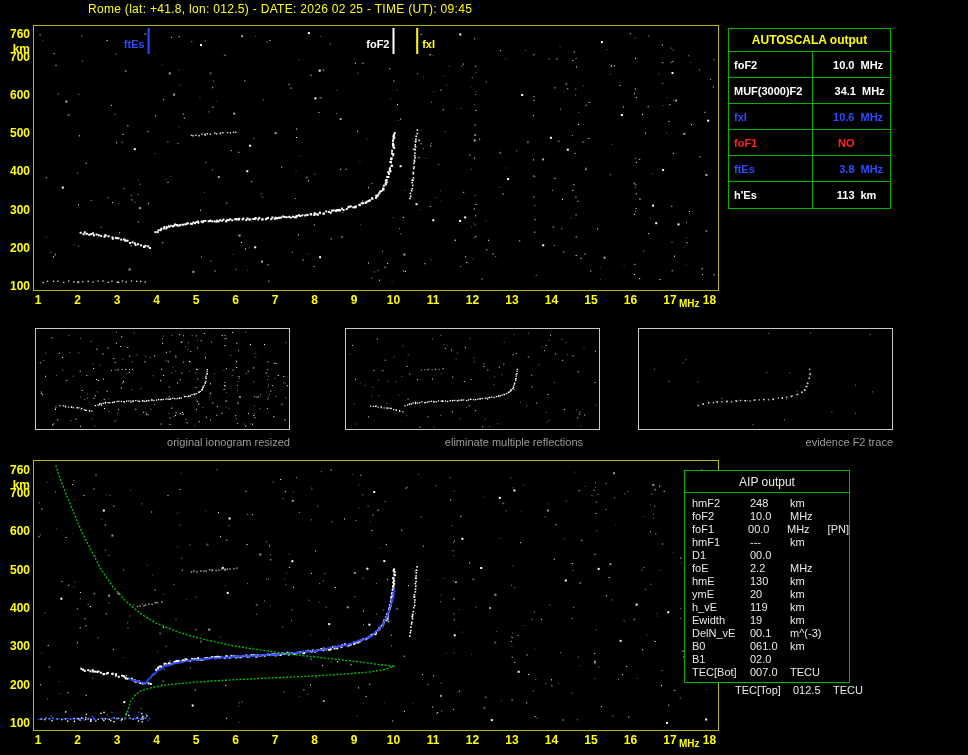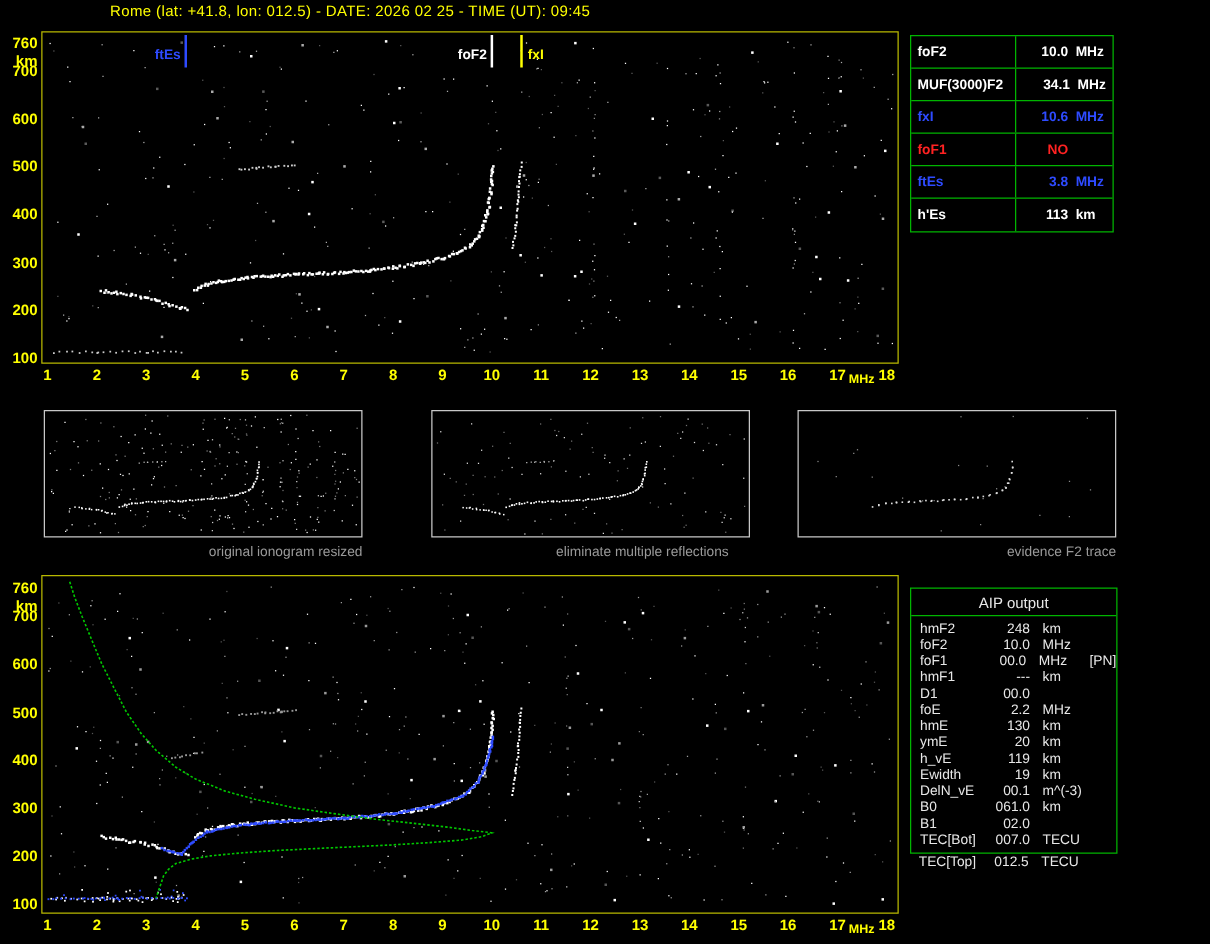--- a/index.html
+++ b/index.html
@@ -28,28 +28,28 @@
   .as-title{height:23px;line-height:23px;text-align:center;color:#ffff00;
             font-weight:bold;font-size:12px;border-bottom:1px solid #00b400}
   .as-row{display:flex;height:26px;border-bottom:1px solid #00b400;font-size:11px;
           font-weight:bold;align-items:center;white-space:nowrap}
   .as-row:last-child{border-bottom:none}
   .as-param{width:84px;padding-left:5px;border-right:1px solid #00b400;height:100%;
             display:flex;align-items:center;overflow:hidden}
   .as-value{flex:1;display:flex;justify-content:center;align-items:center}
   .as-val-num{width:40px;text-align:right}
   .as-val-unit{width:28px;text-align:left;margin-left:6px}
-  #aip{position:absolute;left:728px;top:470px;width:166px;border:1px solid #00b400;background:#000}
+  #aip{position:absolute;left:684px;top:470px;width:166px;border:1px solid #00b400;background:#000}
   .aip-title{height:22px;line-height:22px;text-align:center;color:#e8e8e8;
              font-size:12px;border-bottom:1px solid #00b400}
   #aip-rows{padding:4px 0 3px 0}
   .aip-row{display:flex;height:13px;line-height:13px;font-size:11px;color:#e8e8e8;
            padding-left:7px;white-space:nowrap}
   .aip-param{width:58px;overflow:hidden}
-  .aip-value{width:30px;text-align:right}
+  .aip-value{width:30px;text-align:left}
   .aip-unit{margin-left:10px;width:42px}
   .aip-note{}
   #aip-outside{position:absolute;left:728px;top:684px;width:166px}
 </style>
 </head>
 <body>
 
 <div id="screen">
 
   <div class="title">Rome (lat: +41.8, lon: 012.5) - DATE: 2026 02 25 - TIME (UT): 09:45</div>
@@ -2490,20 +2490,21 @@
         <rect x="101.1" y="257.1" width="1.5" height="1.5" fill="#2e4bff"></rect>
         <rect x="103.9" y="256.6" width="1.5" height="1.5" fill="#2e4bff"></rect>
         <rect x="107.6" y="257.1" width="1.5" height="1.5" fill="#2e4bff"></rect>
         <rect x="110.7" y="256.6" width="1.5" height="1.5" fill="#2e4bff"></rect>
         <rect x="114.8" y="256.9" width="1.5" height="1.5" fill="#2e4bff"></rect>
         <path d="M21.8 4.4L25.7 16.7L31.6 32.0L39.5 51.2L47.5 70.3L57.3 89.5L67.2 108.7L79.0 125.9L90.9 139.3L106.7 152.8L122.5 162.3L146.2 171.9L169.9 178.4L201.5 185.3L233.1 189.9L264.7 194.2L296.3 197.6L323.9 200.7L343.7 203.4L357.5 204.9L359.5 205.3L351.6 208.3L335.8 211.0L312.1 212.9L280.5 214.9L248.9 216.4L217.3 217.9L185.7 219.5L158.1 221.4L134.3 223.7L118.5 226.4L106.7 229.8L100.8 234.4L96.8 239.8L94.8 245.9L92.9 251.3L90.9 257.4" fill="none" stroke="#00c800" stroke-width="1.3" stroke-dasharray="2,1.6"></path>
       </svg>
   </div>
 
   <div id="autoscala">
+    <div class="as-title">AUTOSCALA output</div>
     <div id="as-rows">
         <div class="as-row">
           <div class="as-param" style="color: rgb(255, 255, 255);">foF2</div>
           <div class="as-value" style="color: rgb(255, 255, 255);">
             <span class="as-val-num">10.0</span>
             <span class="as-val-unit">MHz</span>
           </div>
         </div>
         <div class="as-row">
           <div class="as-param" style="color: rgb(255, 255, 255);">MUF(3000)F2</div>

